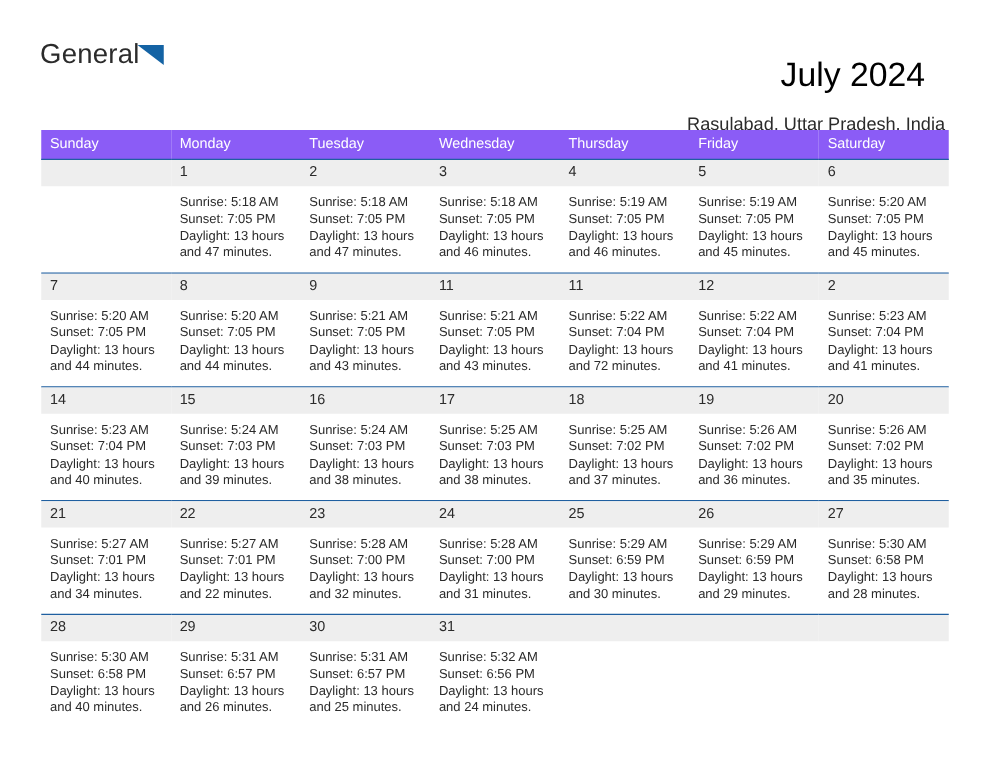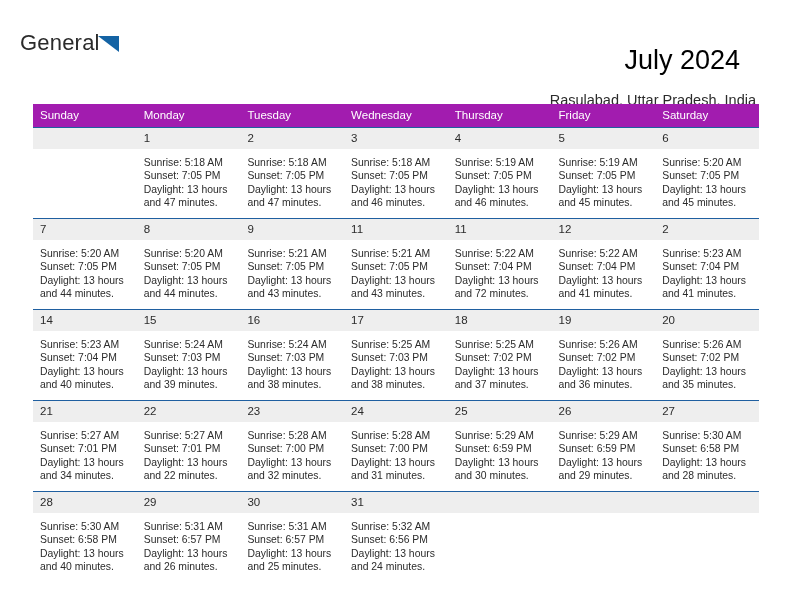--- a/index.html
+++ b/index.html
@@ -27,21 +27,21 @@
   .header {
     position: absolute;
     left: 0;
     top: 0;
     width: 792px;
     height: 70px;
   }
 
   .brand {
     position: absolute;
-    left: 20px;
+    left: 32px;
     top: 32px;
     width: 220px;
     height: 50px;
     line-height: 1;
   }
   .brand-general {
     font-size: 22px;
     color: #2b2b2b;
     letter-spacing: 0.2px;
     display: inline-block;
@@ -93,21 +93,21 @@
     width: 726px;
     border-collapse: collapse;
     table-layout: fixed;
   }
 
   .calendar col {
     width: 103.71px;
   }
 
   thead th {
-    background: #a21caf;
+    background: #8b5cf6;
     color: #ffffff;
     font-size: 11.5px;
     font-weight: normal;
     text-align: left;
     padding: 5px 0 5px 7px;
     height: 11px;
     line-height: 13px;
   }
 
   tbody tr.week-row > td {

